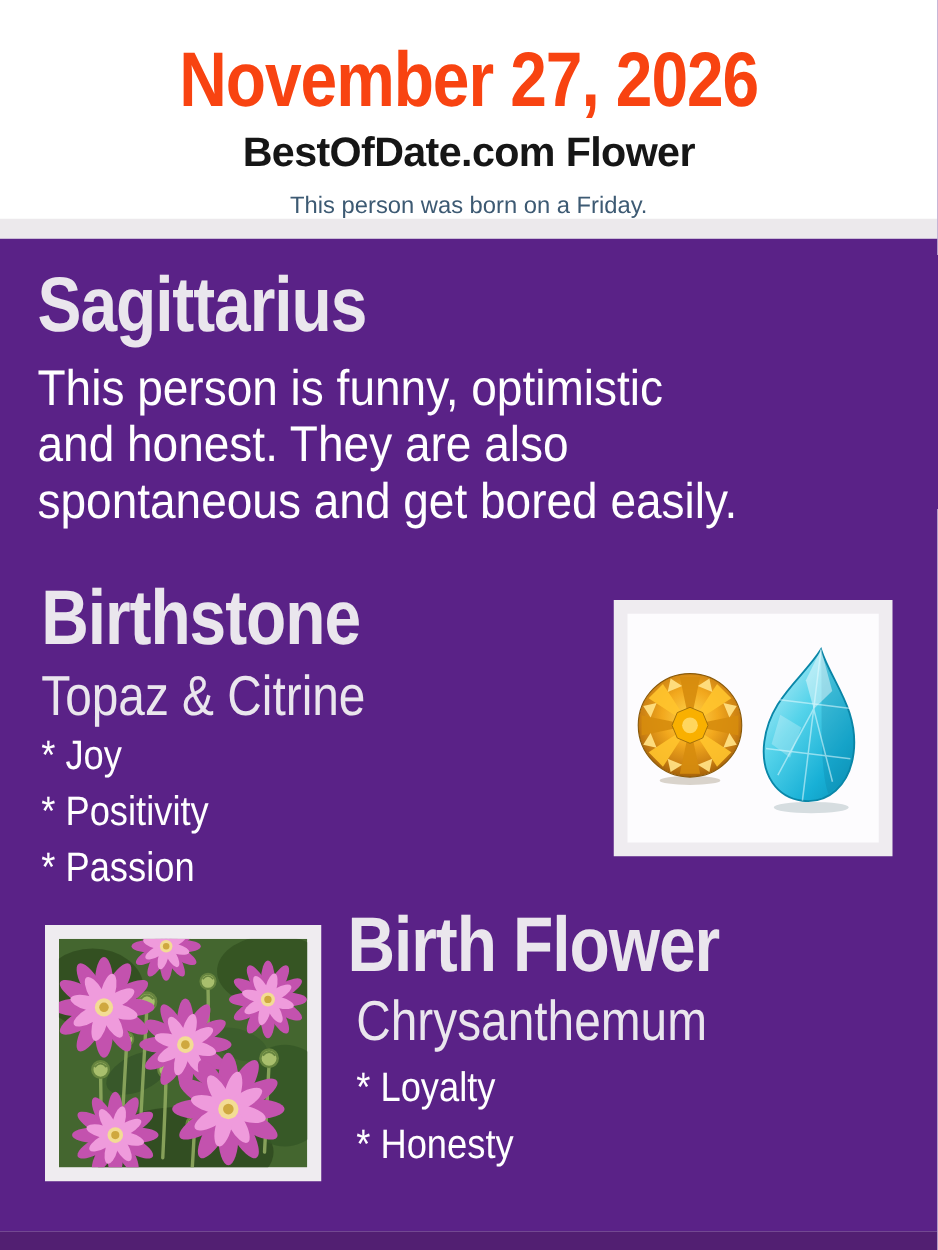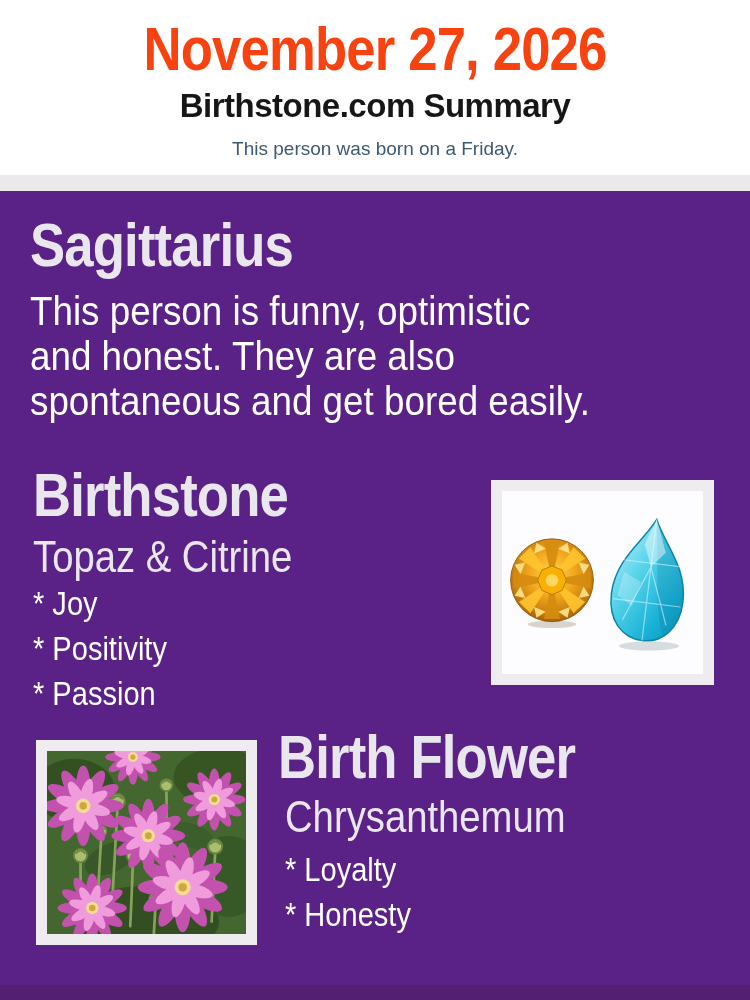--- a/index.html
+++ b/index.html
@@ -14,21 +14,21 @@
     height: 1000px;
     overflow: hidden;
     background: #ffffff;
   }
 
   
   .header {
     height: 175px;
     background: #ffffff;
     text-align: center;
-    padding-top: 16px;
+    padding-top: 32px;
   }
   .date-title {
     color: var(--accent-orange, #f84311);
     font-size: 62px;
     font-weight: 700;
     line-height: 66px;
     letter-spacing: -1px;
     transform: scaleX(0.85);
     transform-origin: 50% 0;
     white-space: nowrap;
@@ -144,21 +144,21 @@
     background: var(--footer-purple, #521f72);
   }
 </style>
 </head>
 <body>
 
 <div class="page">
 
   <div class="header">
     <div class="date-title">November 27, 2026</div>
-    <div class="site-summary">Birthstone.com Summary</div>
+    <div class="site-summary">BestOfDate.com Flower</div>
     <div class="born-note">This person was born on a Friday.</div>
   </div>
 
   <div class="divider"></div>
 
   <div class="main">
 
     <div class="h-big" id="sign-heading">Sagittarius</div>
     <div class="body-text" id="sign-description">This person is funny, optimistic
 and honest. They are also

